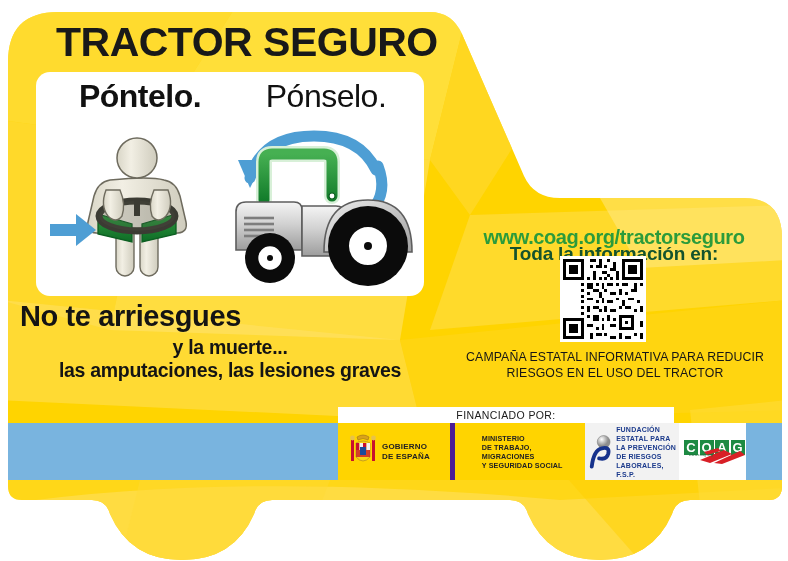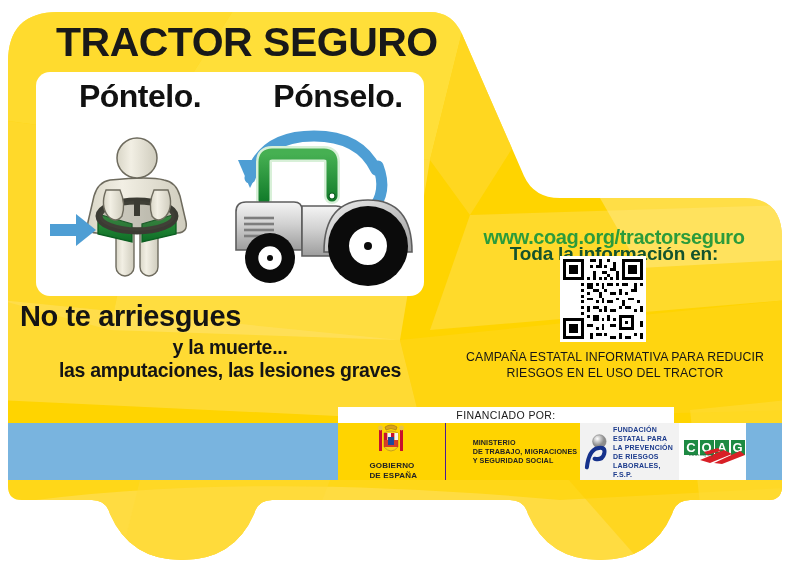--- a/index.html
+++ b/index.html
@@ -23,22 +23,22 @@
     font-size:41px;font-weight:bold;color:#191919;
     letter-spacing:-0.5px;line-height:1;
   }
 
   
   .pon-left{
     position:absolute;left:60px;top:78px;width:160px;text-align:center;
     font-size:32px;font-weight:bold;color:#111;letter-spacing:-0.5px;
   }
   .pon-right{
-    position:absolute;left:252px;top:78px;width:172px;text-align:center;
-    font-size:32px;font-weight:bold;color:#111;letter-spacing:-0.5px;
+    position:absolute;left:240px;top:78px;width:172px;text-align:center;
+    font-size:32px;font-weight:normal;color:#111;letter-spacing:-0.5px;
   }
 
   
   .illu-person{position:absolute;left:48px;top:128px;width:176px;height:160px;}
   .illu-tractor{position:absolute;left:228px;top:130px;width:204px;height:160px;}
 
   
   .slogan-main{
     position:absolute;left:20px;top:300px;width:420px;
     font-size:29px;font-weight:bold;color:#141414;letter-spacing:-0.4px;
@@ -77,23 +77,23 @@
     position:absolute;left:0;top:0;width:100%;text-align:center;
     font-size:10.5px;color:#1a1a1a;letter-spacing:0.4px;line-height:16px;
   }
 
   
   .logo-strip{
     position:absolute;left:338px;top:423px;width:408px;height:57px;
     display:flex;align-items:stretch;
   }
   .logo-cell{position:relative;display:flex;align-items:center;}
-  .cell-gob{width:117px;background:#FFD400;padding-left:0;flex-direction:column;}
+  .cell-gob{width:117px;background:#FFD400;padding-left:10px;}
   .cell-min{width:118px;background:#FFD400;padding-left:27px;
-            border-left:1px solid #4c1d95;}
+            border-left:5px solid #4c1d95;}
   .cell-fund{width:104px;background:#f2f2f2;padding-left:4px;}
   .cell-coag{width:69px;background:#ffffff;padding-left:3px;}
 
   .gob-text{font-size:8px;font-weight:bold;color:#222;line-height:9.5px;
             letter-spacing:0.2px;margin-left:4px;}
   .min-text{font-size:7.2px;font-weight:bold;color:#222;line-height:9px;
             letter-spacing:0.1px;}
   .fund-text{font-size:7px;font-weight:bold;color:#1b3a8c;line-height:9px;
              letter-spacing:0.2px;margin-left:2px;}
   .coag-web{font-size:3.6px;color:#1d6b3a;letter-spacing:0.1px;

